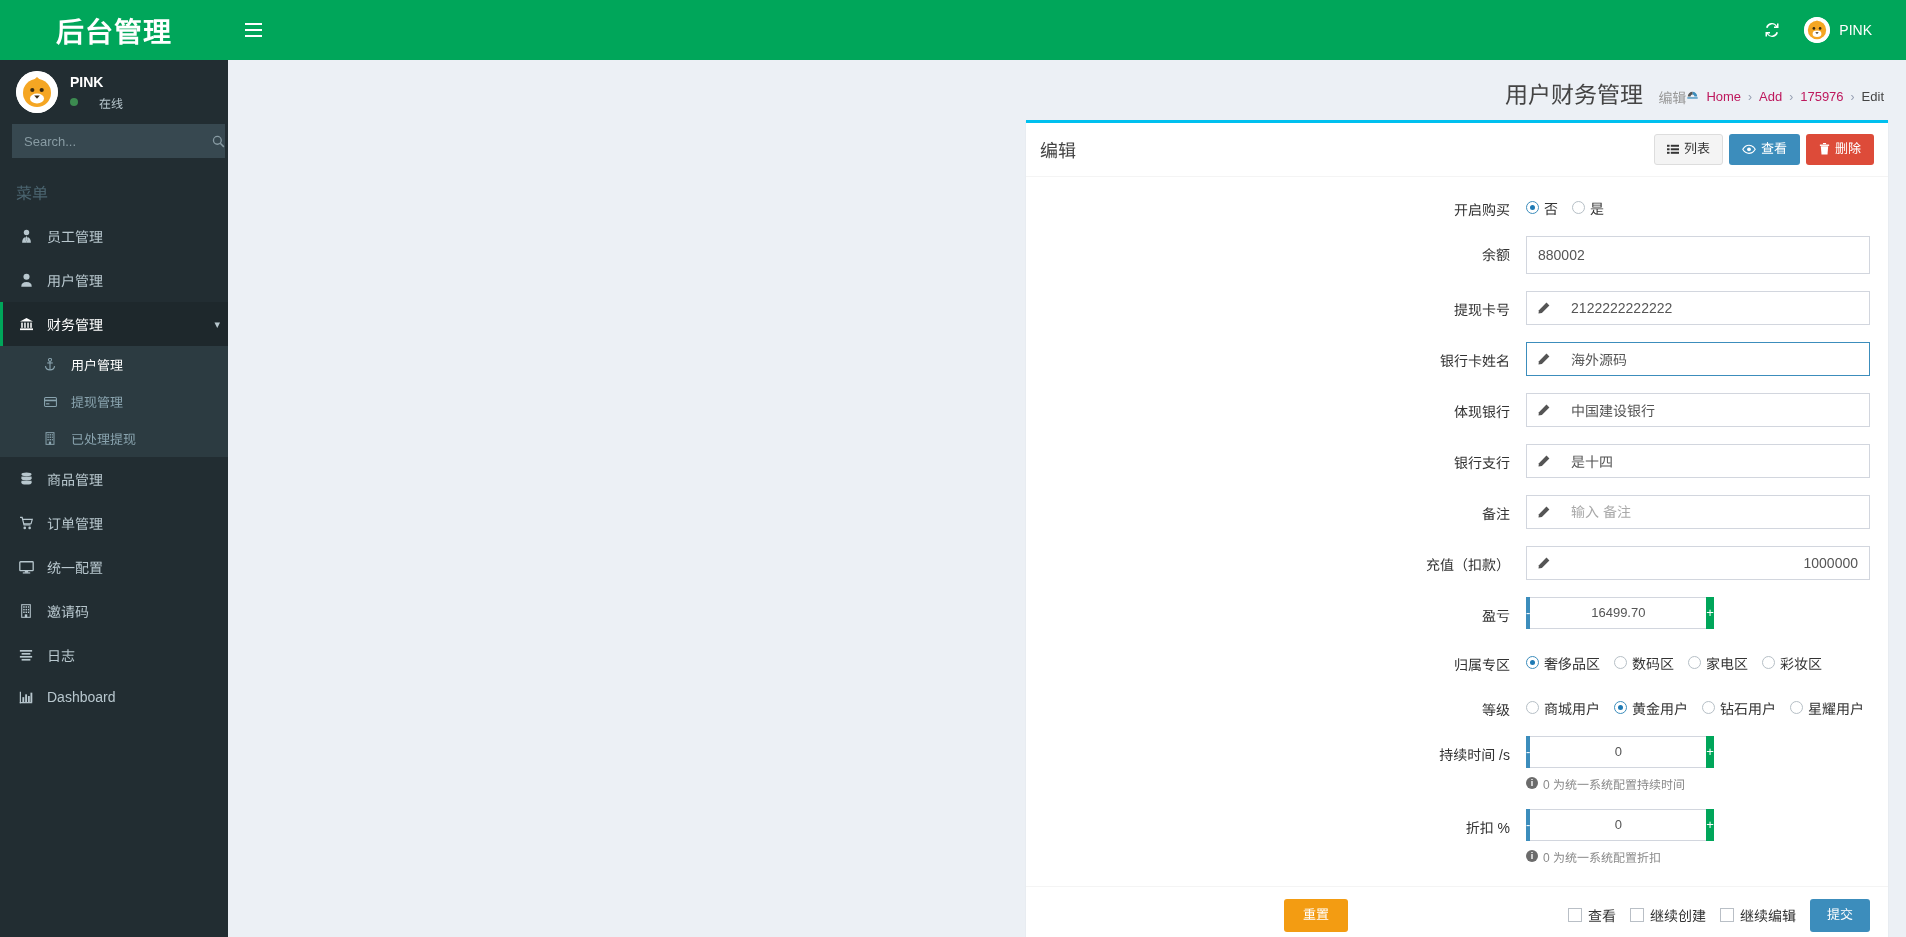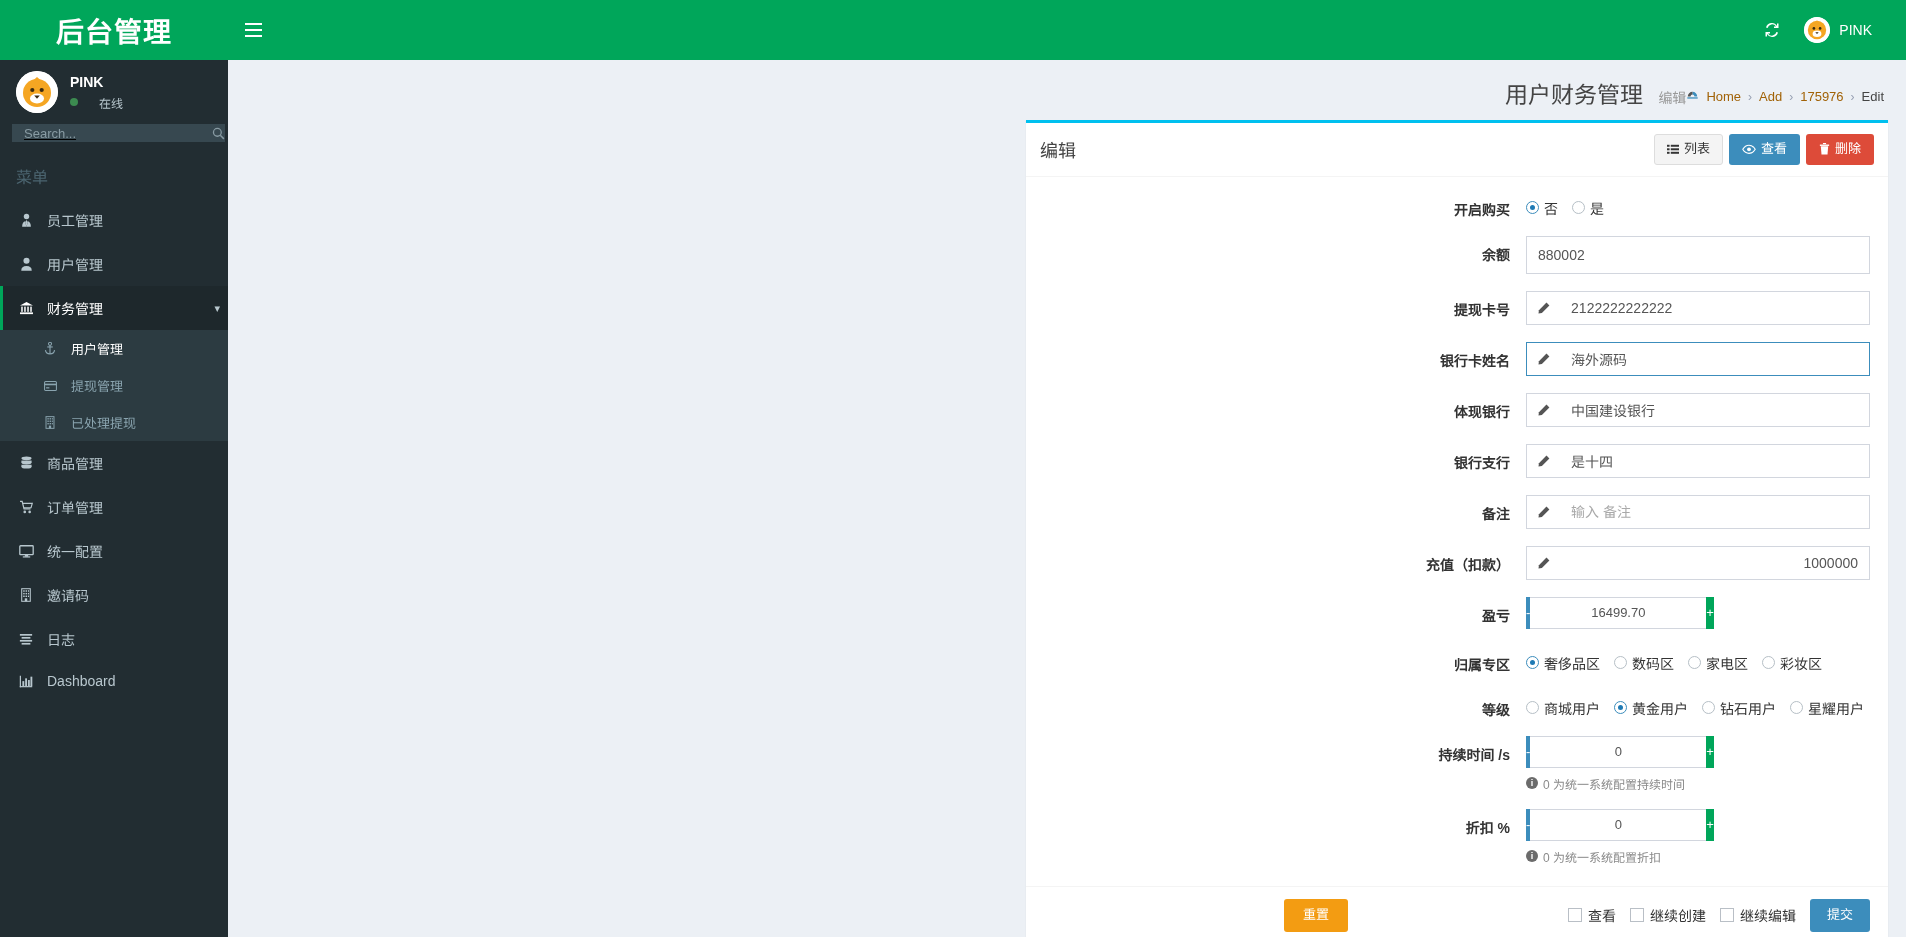--- a/index.html
+++ b/index.html
@@ -60,21 +60,21 @@
     width: 42px; height: 42px; border-radius: 50%; background: #fff;
     display: flex; align-items: center; justify-content: center; overflow: hidden;
     flex-shrink: 0;
   }
   .user-meta { display: flex; flex-direction: column; gap: 4px; }
   .user-name { color: #fff; font-size: 14px; font-weight: bold; }
   .user-status { color: #b8c7ce; font-size: 12px; display: flex; align-items: center; gap: 21px; }
   .dot-online { width: 8px; height: 8px; border-radius: 50%; background: #3c8b50; display: inline-block; }
 
   .search-wrap { padding: 0 12px 12px 12px; }
-  .search-box { display: flex; background: #374850; height: 18px; text-decoration: underline; }
+  .search-box { display: flex; background: #374850; height: 34px; }
   .search-box input {
     flex: 1; background: #374850; border: none; outline: none;
     color: #cfd8dc; font-size: 13px; padding: 0 12px;
     font-family: "Liberation Sans", sans-serif;
   }
   .search-box input::placeholder { color: #889ba3; }
   .search-btn {
     width: 34px; background: #374850; border: none; color: #889ba3;
     cursor: pointer; font-size: 14px; display:flex; align-items:center; justify-content:center;
   }
@@ -100,21 +100,21 @@
   
   .content { flex: 1; overflow: auto; background: #ecf0f5; display:flex; flex-direction:column;align-items:flex-end;}
   .content-header {
     padding: 16px 22px 10px 22px; display: flex; align-items: baseline;
     justify-content: space-between;
   }
   .page-title { font-size: 23px; color: #444; font-weight: 400; }
   .page-title small { font-size: 14px; color: #999; margin-left: 9px; }
   .breadcrumb { display: flex; align-items: center; gap: 7px; font-size: 13px; color: #3c8dbc; }
   .breadcrumb .sep { color: #97a0b3; font-size: 12px; }
-  .breadcrumb a { color: #a16207; text-decoration: none; }
+  .breadcrumb a { color: #be185d; text-decoration: none; }
   .breadcrumb .last { color: #444; }
 
   .box {
     margin: 0 18px 18px 18px; background: #fff; border-top: 3px solid #00c0ef;
     box-shadow: 0 1px 1px rgba(0,0,0,.1); display: flex; flex-direction: column;
   }
   .box-header {
     display: flex; align-items: center; justify-content: space-between;
     padding: 11px 14px; border-bottom: 1px solid #f4f4f4; min-height: 48px;
   }
@@ -129,21 +129,21 @@
   .btn-info { background: #3c8dbc; color: #fff; }
   .btn-danger { background: #dd4b39; color: #fff; }
   .btn-warning { background: #f39c12; color: #fff; padding: 7px 18px; }
   .btn-primary { background: #3c8dbc; color: #fff; padding: 7px 16px; }
 
   .box-body { padding: 14px 0 4px 0; flex: 1; }
 
   .form-group { display: flex; align-items: flex-start; margin-bottom: 17px; }
   .form-label {
     width: 500px; text-align: right; padding-right: 16px; padding-top: 8px;
-    font-size: 14px; color: #333; font-weight: bold; flex-shrink: 0;
+    font-size: 14px; color: #333; font-weight: normal; flex-shrink: 0;
   }
   .form-field { flex: 1; max-width: 1050px; padding-right: 18px; }
 
   .radio-row { display: flex; align-items: center; gap: 8px; padding-top: 7px; flex-wrap: wrap; }
   .radio-item { display: inline-flex; align-items: center; gap: 5px; font-size: 14px; color: #333; cursor: pointer; margin-right: 6px;}
   .rd {
     width: 13px; height: 13px; border-radius: 50%; border: 1px solid #b6bfc6;
     background: #fff; display: inline-block; position: relative; flex-shrink: 0;
   }
   .rd.on { border-color: #3c8dbc; }

